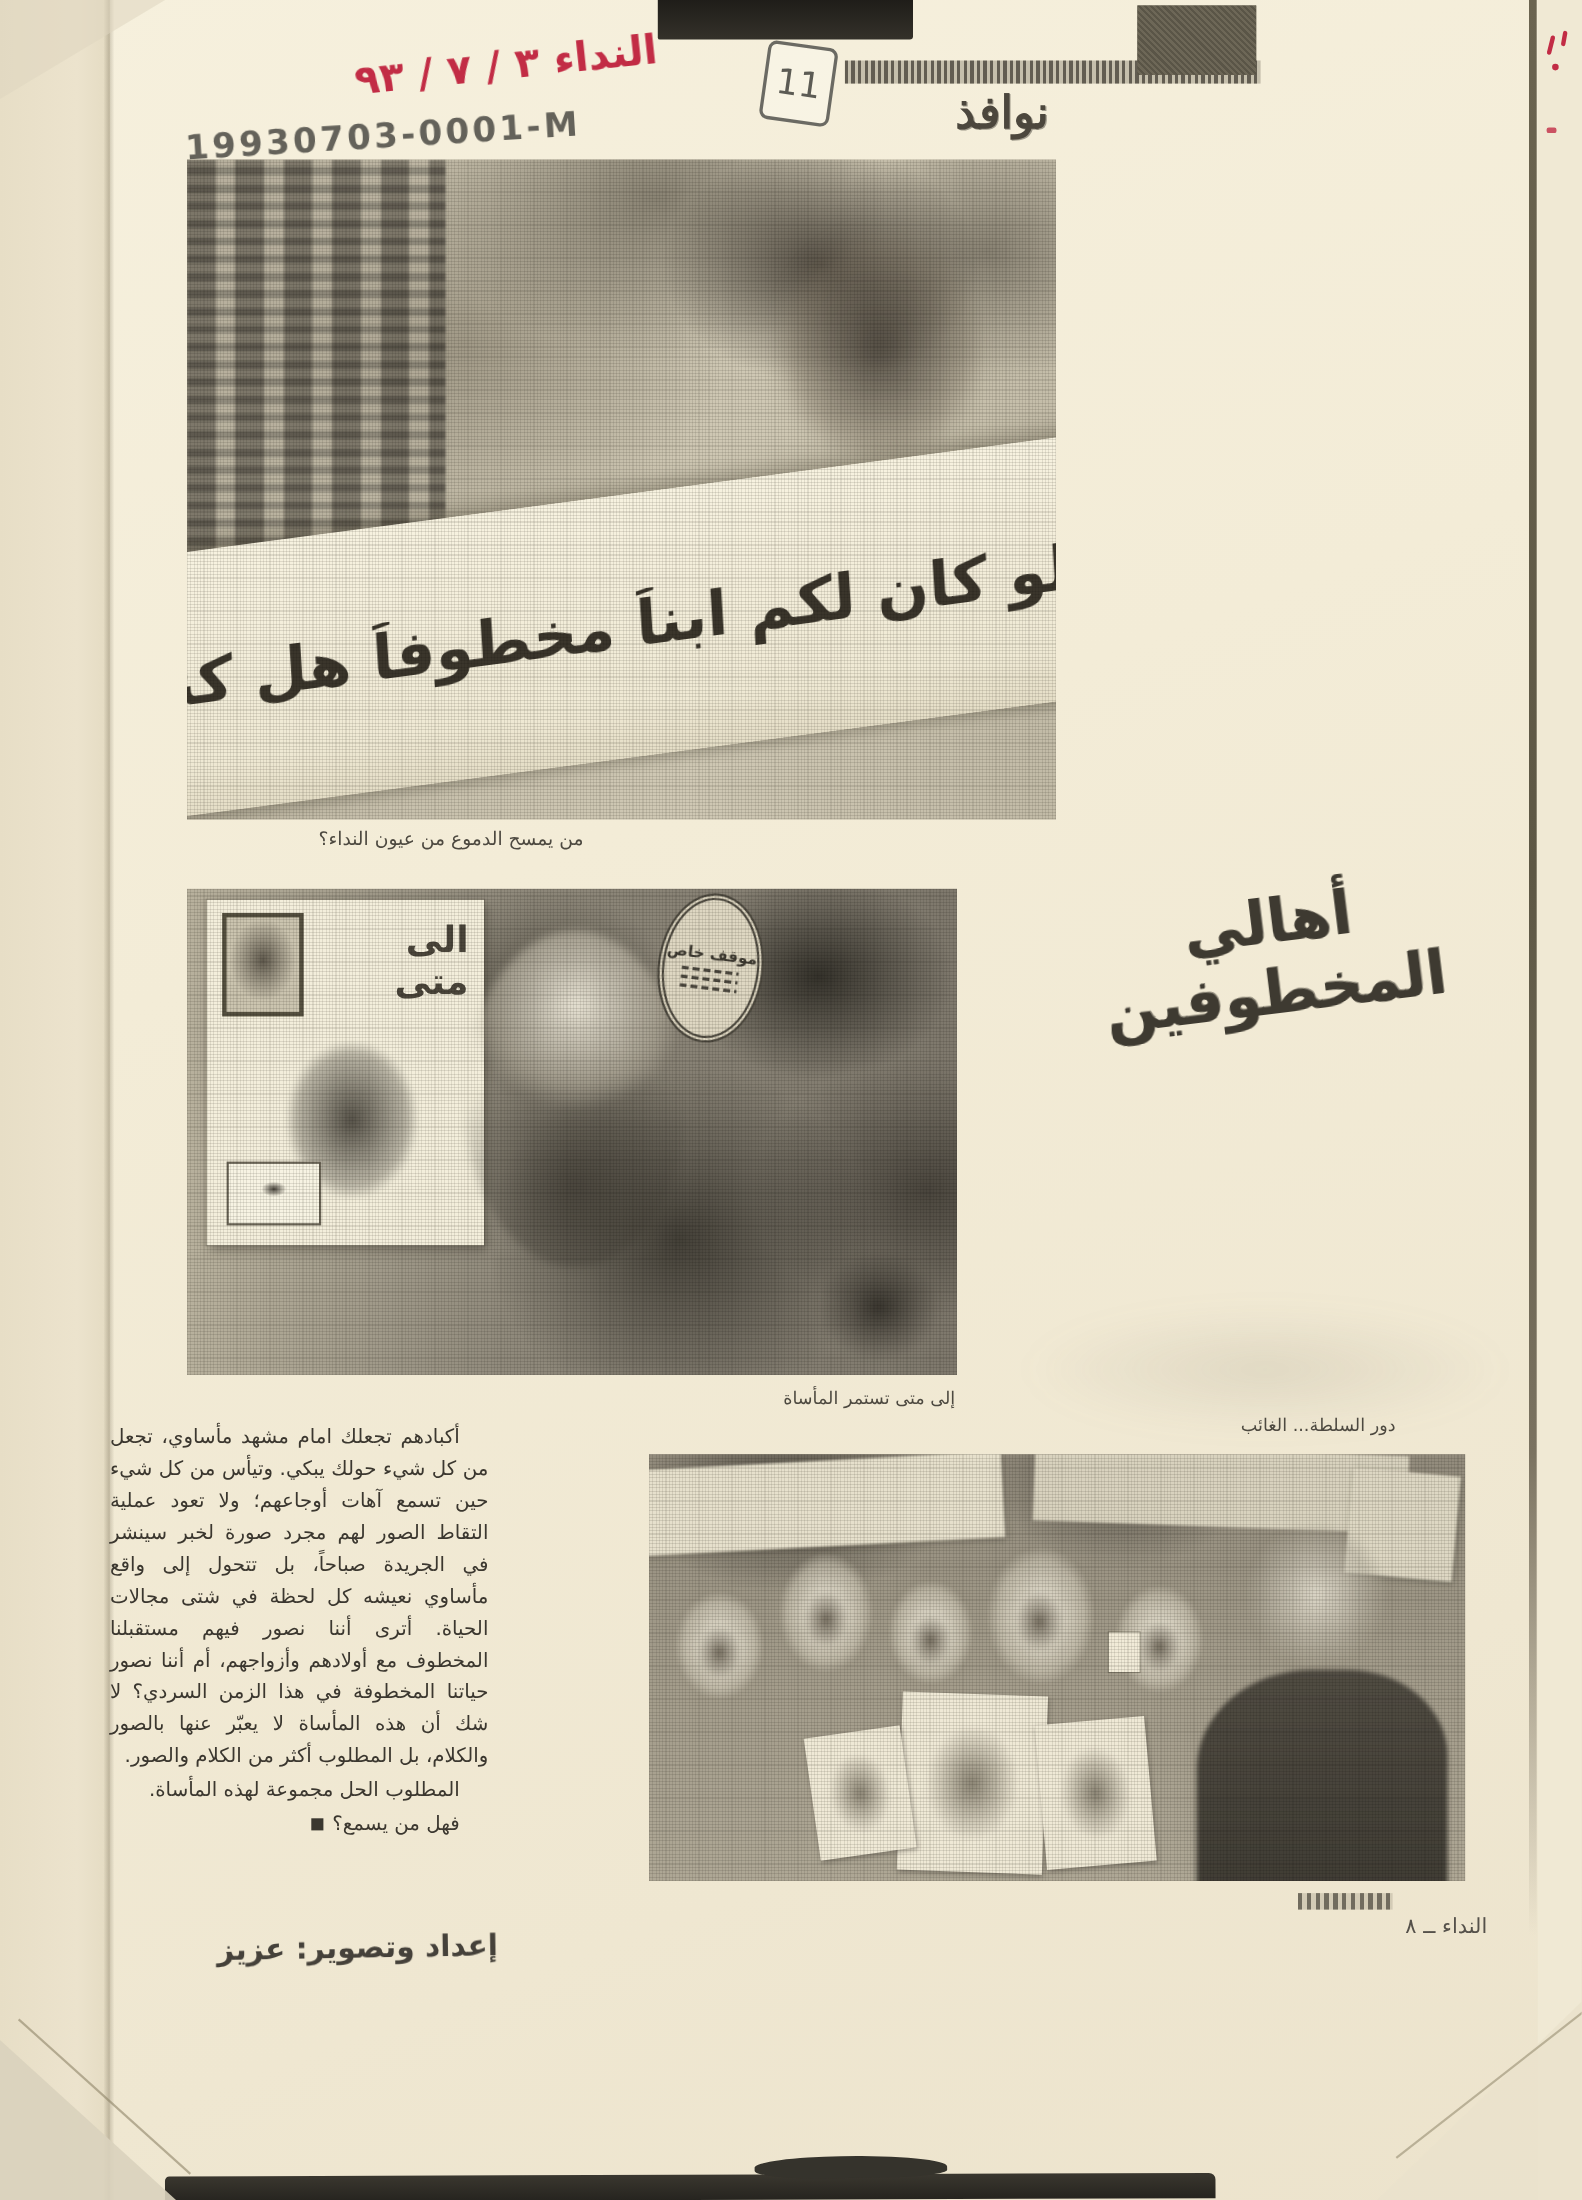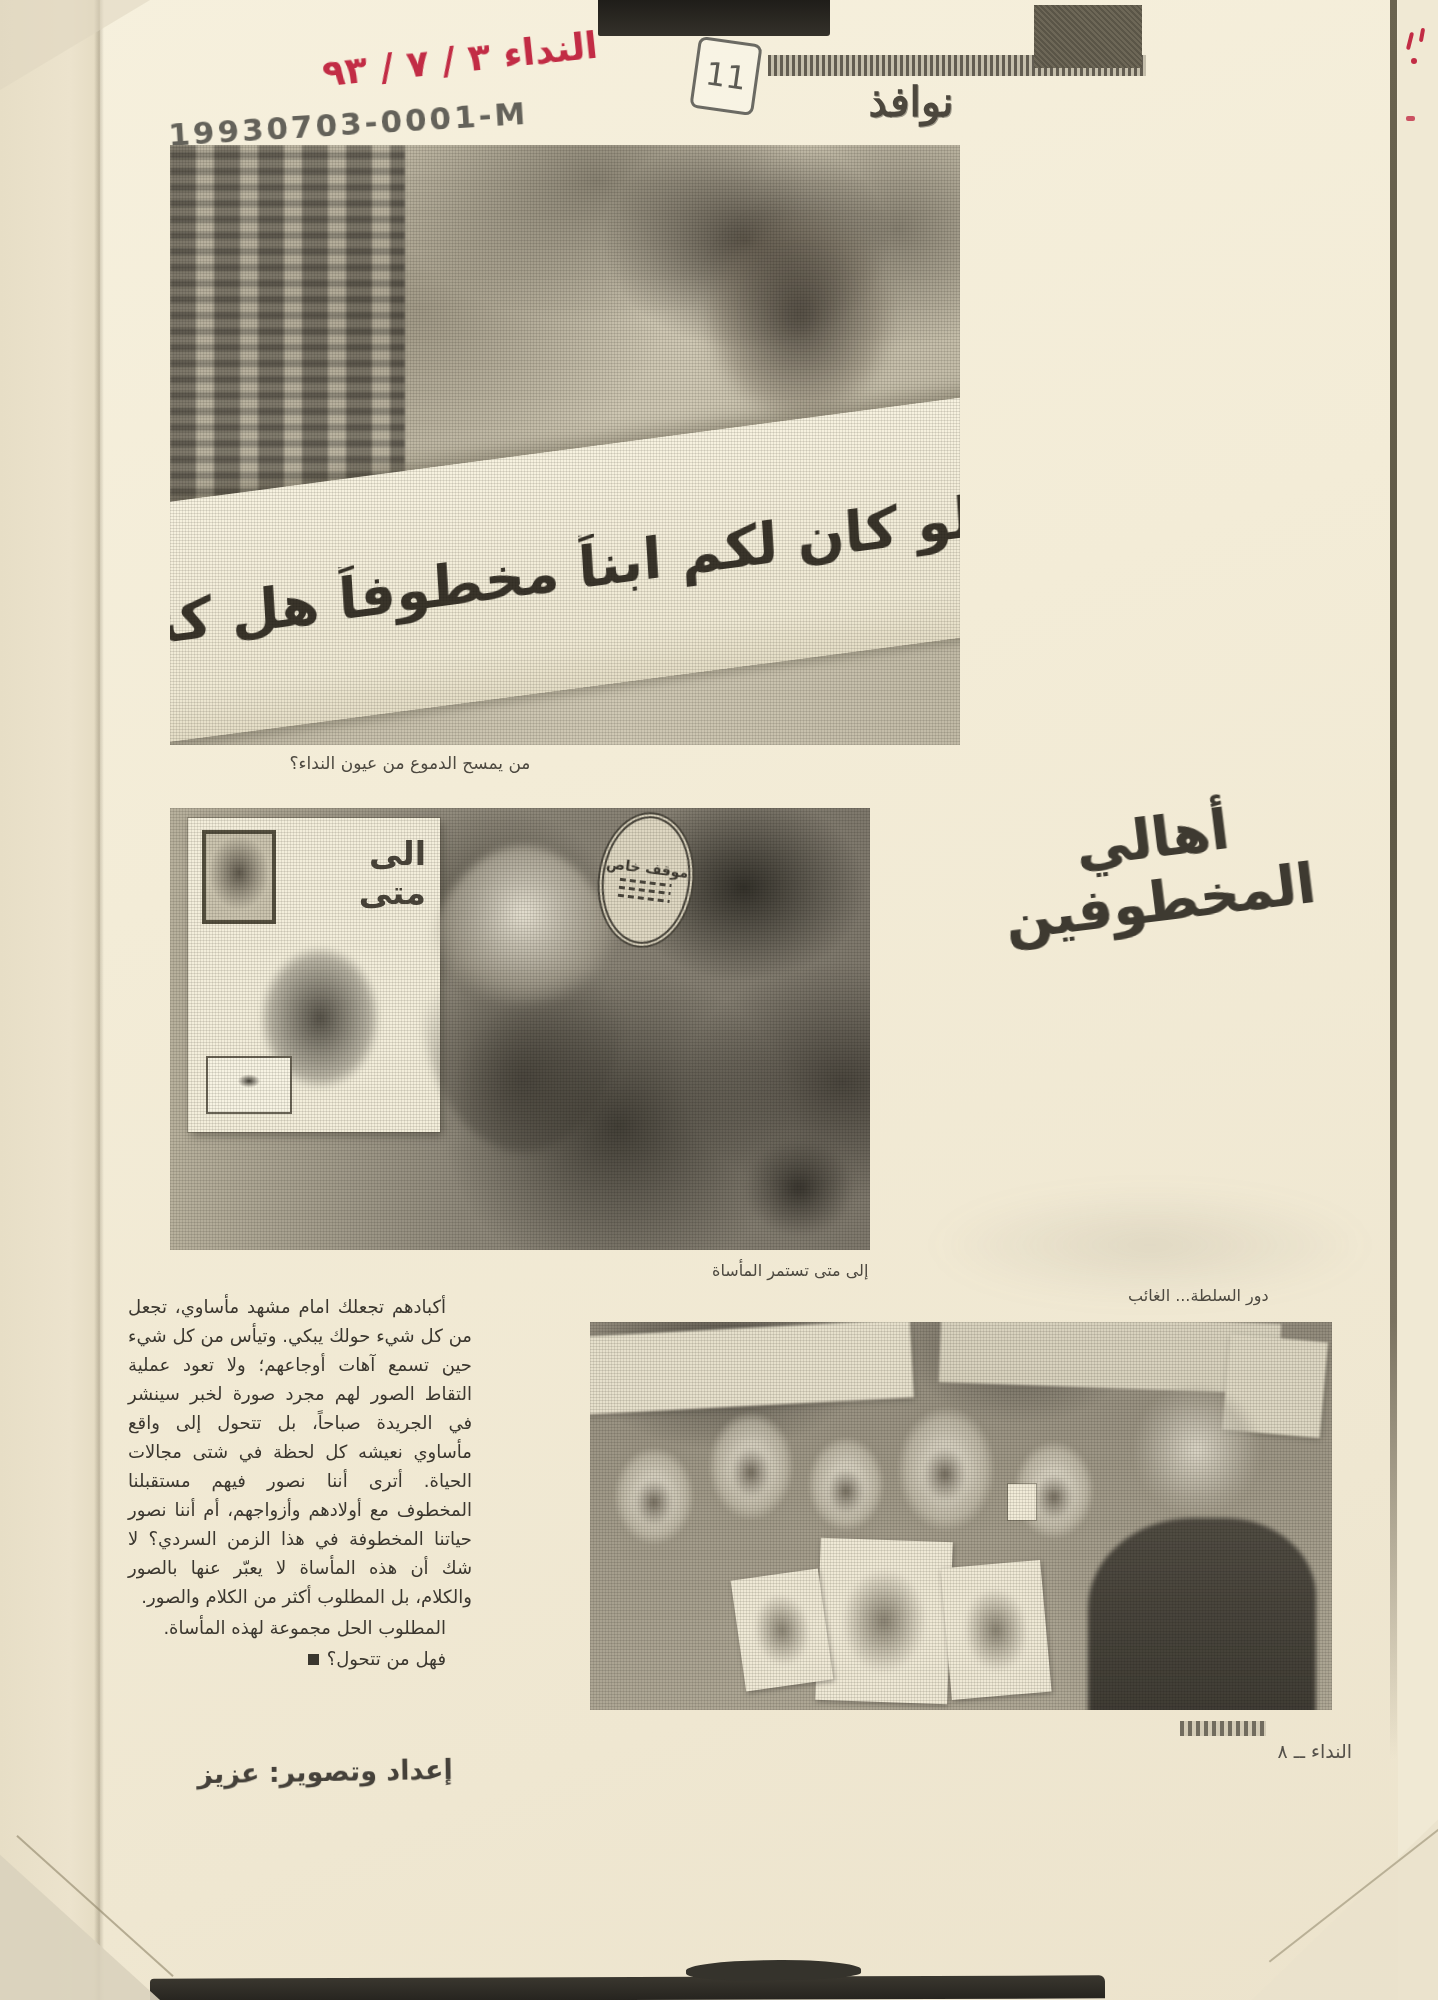--- a/index.html
+++ b/index.html
@@ -144,21 +144,21 @@
   .headline{left:952px;top:806px;width:408px;color:#3e3a31;font-size:55px;font-weight:900;
     text-align:center;transform:rotate(-7deg);filter:blur(.5px);letter-spacing:-1px;
     text-shadow:1px 0 0 rgba(62,58,49,.55);}
   .caption{color:#4d4940;font-size:17px;}
   .cap1{left:210px;top:753px;width:400px;text-align:center;}
   .cap2{left:712px;top:1261px;width:222px;text-align:left;font-size:16px;}
   .cap3{left:1128px;top:1286px;width:222px;text-align:left;font-size:16px;}
   .col{color:#3b372f;text-align:justify;}
   .col p{margin:0 0 2px 0;text-indent:26px;}
   .col-right{left:933px;top:952px;width:434px;font-size:19px;line-height:29px;}
-  .col-left{left:100px;top:1292px;width:344px;font-size:18px;line-height:29px;margin-left:28px;}
+  .col-left{left:100px;top:1292px;width:344px;font-size:18px;line-height:29px;}
   .end-mark{display:inline-block;width:11px;height:11px;background:#3a372f;margin-right:8px;filter:blur(.4px);}
   .byline{left:190px;top:1756px;width:270px;color:#45413a;font-size:27px;font-weight:bold;
     text-align:center;filter:blur(.3px);transform:rotate(-1deg);}
   .footer-ref{left:1222px;top:1740px;width:130px;color:#55514a;font-size:19px;text-align:right;}
   .stain1{left:930px;top:1190px;width:440px;height:110px;border-radius:50%;filter:blur(14px);
     background:radial-gradient(closest-side,rgba(120,112,94,.14),rgba(120,112,94,0));}
 </style>
 </head>
 <body>
 
@@ -248,21 +248,21 @@
     <div class="held p3-h3">
         <div class="held-smudge"></div>
       </div>
     <div class="abs p3-card"></div>
     <div class="grain"></div>
   </div>
 
   <div class="abs arabic col col-left">
     <p>أكبادهم تجعلك امام مشهد مأساوي، تجعل من كل شيء حولك يبكي. وتيأس من كل شيء حين تسمع آهات أوجاعهم؛ ولا تعود عملية التقاط الصور لهم مجرد صورة لخبر سينشر في الجريدة صباحاً، بل تتحول إلى واقع مأساوي نعيشه كل لحظة في شتى مجالات الحياة. أترى أننا نصور فيهم مستقبلنا المخطوف مع أولادهم وأزواجهم، أم أننا نصور حياتنا المخطوفة في هذا الزمن السردي؟ لا شك أن هذه المأساة لا يعبّر عنها بالصور والكلام، بل المطلوب أكثر من الكلام والصور.</p>
     <p>المطلوب الحل مجموعة لهذه المأساة.</p>
-    <p><span>فهل من تتحول؟</span><span class="end-mark"></span></p>
+    <p><span>فهل من يسمع؟</span><span class="end-mark"></span></p>
   </div>
 
   <div class="abs arabic byline">إعداد وتصوير: عزيز</div>
   <div class="abs arabic footer-ref">النداء ــ ٨</div>
   <div class="abs smudge-footer"></div>
 
   <div class="abs bottom-bar"></div>
   <div class="abs bottom-blob"></div>
   <div class="abs tear-bl"></div>
   <div class="abs tear-bl-line"></div>

